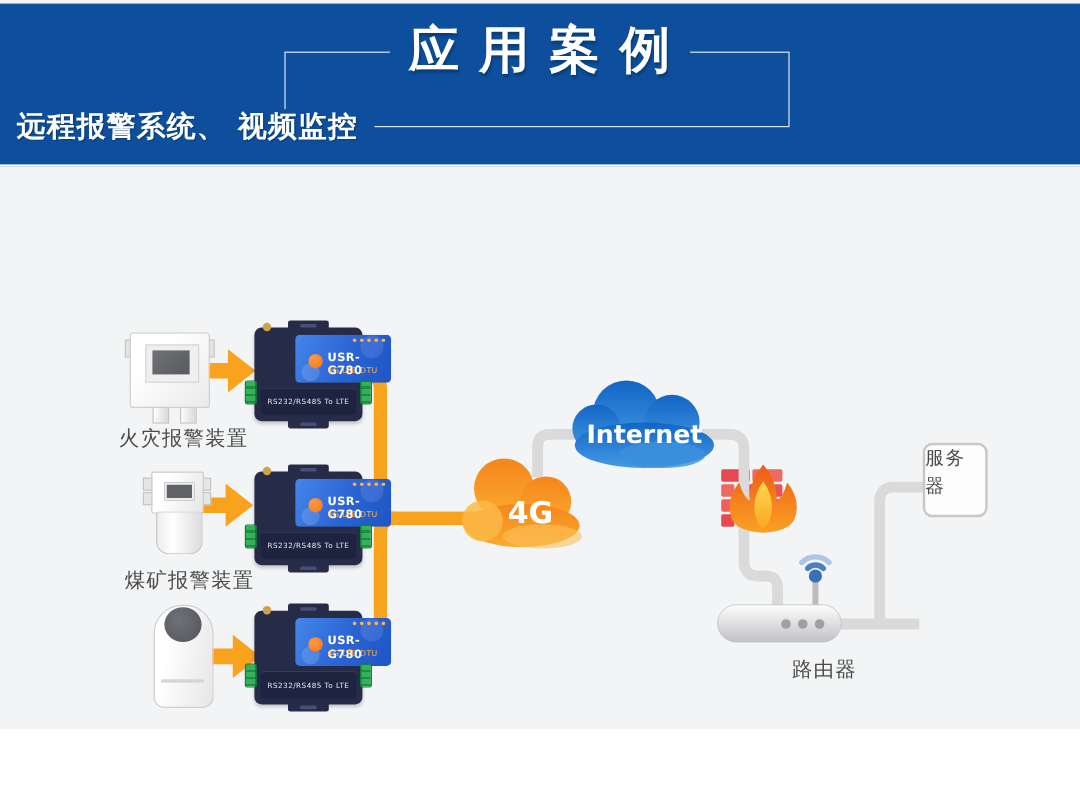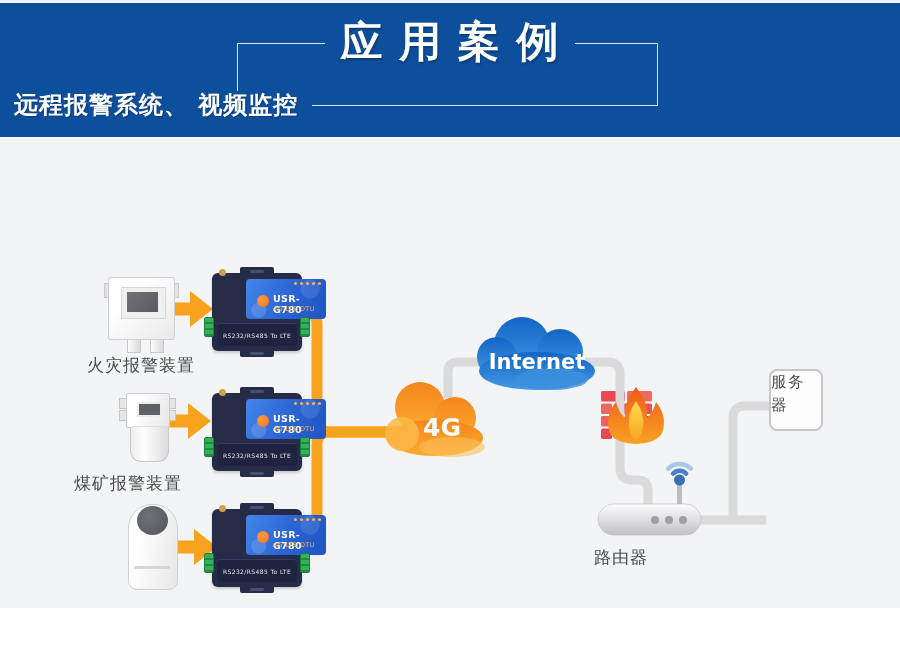--- a/index.html
+++ b/index.html
@@ -13,21 +13,21 @@
   .header-title{position:absolute;left:0;top:16px;width:100%;text-align:center;margin:0;}
   .header-title span{display:inline-block;background:#0d4f9c;padding:0 16px;
        font-size:42px;font-weight:bold;color:#fff;line-height:1.1;letter-spacing:1px;
        text-shadow:1px 2px 2px rgba(0,0,0,.25);}
   .header-sub{position:absolute;left:0;top:88px;width:100%;text-align:left;}
   .header-sub span{display:inline-block;background:#0d4f9c;padding:0 14px;
        font-size:24px;font-weight:bold;color:#fff;line-height:1.2;letter-spacing:1px;
        text-shadow:1px 1px 1px rgba(0,0,0,.25);}
   
   .abs{position:absolute;}
-  .label{position:absolute;width:120px;text-align:left;font-size:17px;color:#4a4a4a;
+  .label{position:absolute;width:120px;text-align:right;font-size:17px;color:#4a4a4a;
          letter-spacing:1px;z-index:3;}
   svg.wires{position:absolute;left:0;top:0;z-index:1;}
   
   .s1-box{left:108px;top:277px;width:65px;height:61px;background:linear-gradient(135deg,#ffffff 30%,#e9e9ea);
           border:1px solid #cfcfcf;border-radius:3px;z-index:2;}
   .s1-tab{width:5px;height:13px;background:#e3e3e4;border:1px solid #c9c9c9;z-index:1;}
   .s1-screen{left:121px;top:287px;width:43px;height:30px;background:#efefef;border:1px solid #d6d6d6;z-index:3;}
   .s1-screen-inner{position:absolute;left:5px;top:4px;width:31px;height:20px;background:linear-gradient(135deg,#717276,#565a5e);}
   .s1-leg{width:12px;height:15px;background:linear-gradient(90deg,#fdfdfd,#d9d9d9);border:1px solid #c7c7c7;z-index:1;}
   
@@ -187,21 +187,21 @@
   </div>
   <div class="label" style="left:87px;top:354px;">火灾报警装置</div>
 
   <div class="abs s2-flange" style="left:119px;top:398px;"></div>
   <div class="abs s2-flange" style="left:119px;top:410px;"></div>
   <div class="abs s2-flange" style="left:167px;top:398px;"></div>
   <div class="abs s2-flange" style="left:167px;top:410px;"></div>
   <div class="abs s2-top"></div>
   <div class="abs s2-screen"></div>
   <div class="abs s2-body"></div>
-  <div class="label" style="left:74px;top:472px;">煤矿报警装置</div>
+  <div class="label" style="left:92px;top:472px;">煤矿报警装置</div>
 
   <div class="abs s3-body"></div>
   <div class="abs s3-lens"></div>
   <div class="abs s3-groove"></div>
 
   <div class="dtu" style="left:212px;top:273px;">
     <div class="tab t"></div>
     <div class="tab b"></div>
     <div class="ant"></div>
     <div class="panel">

